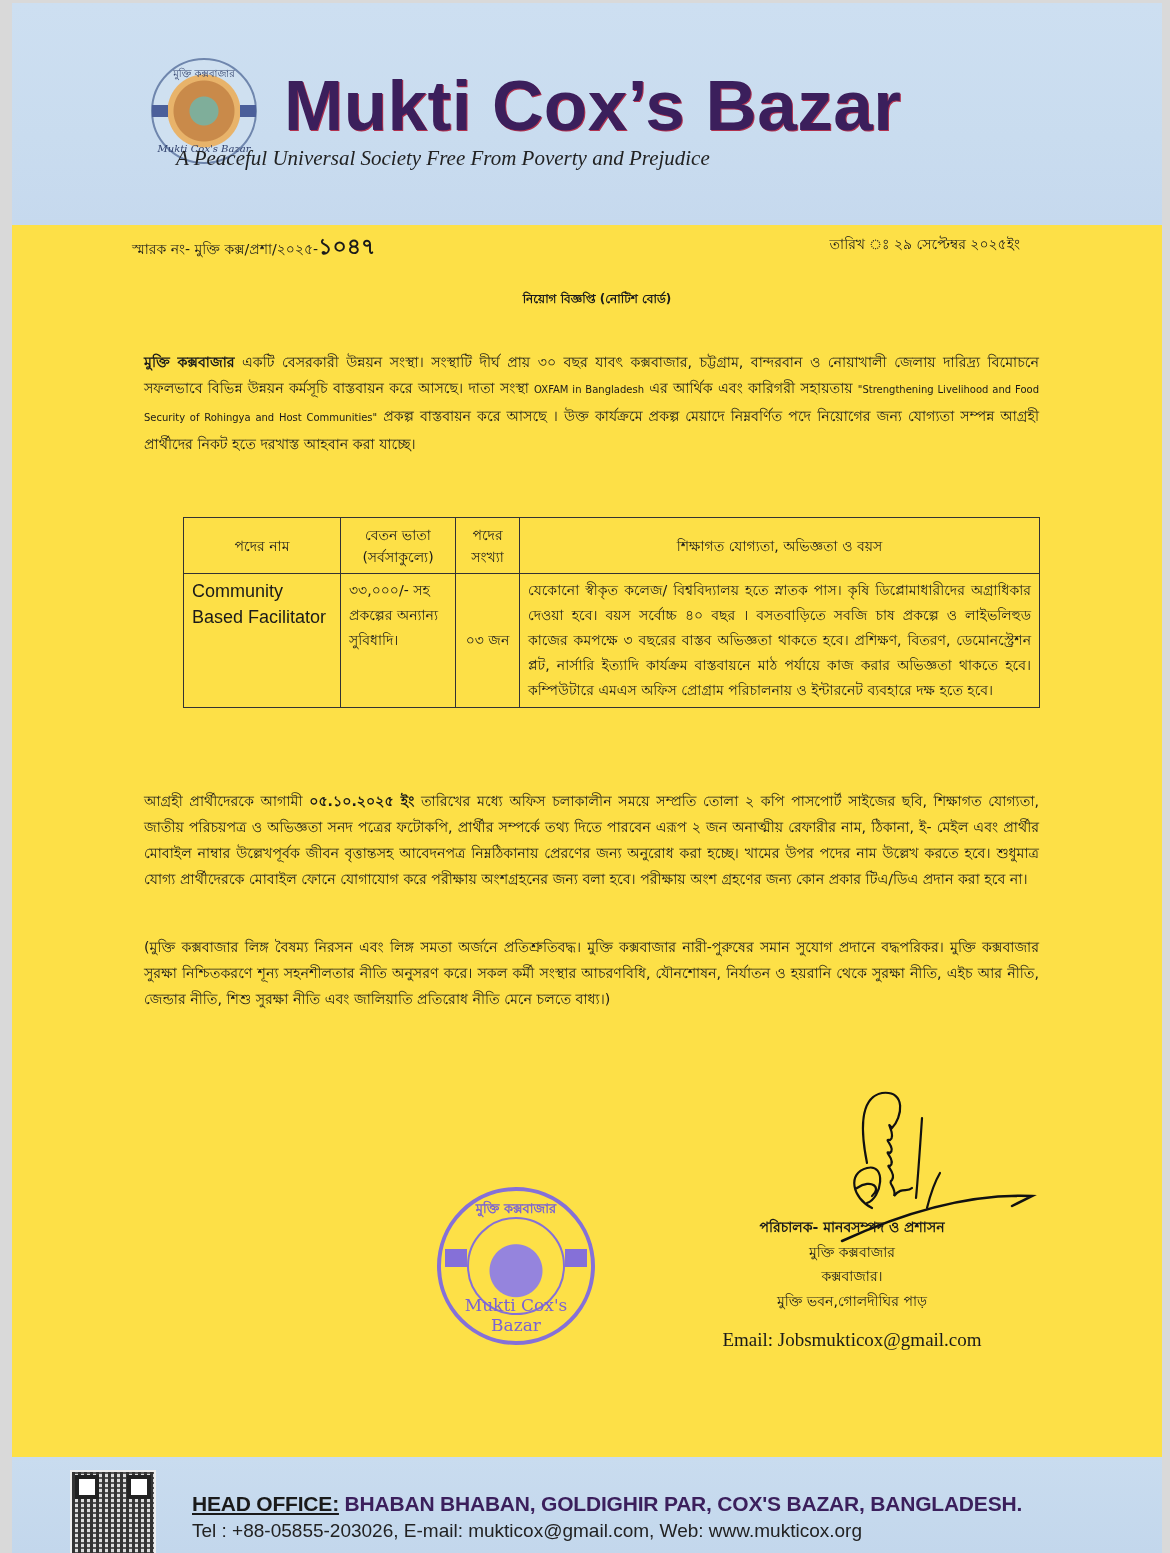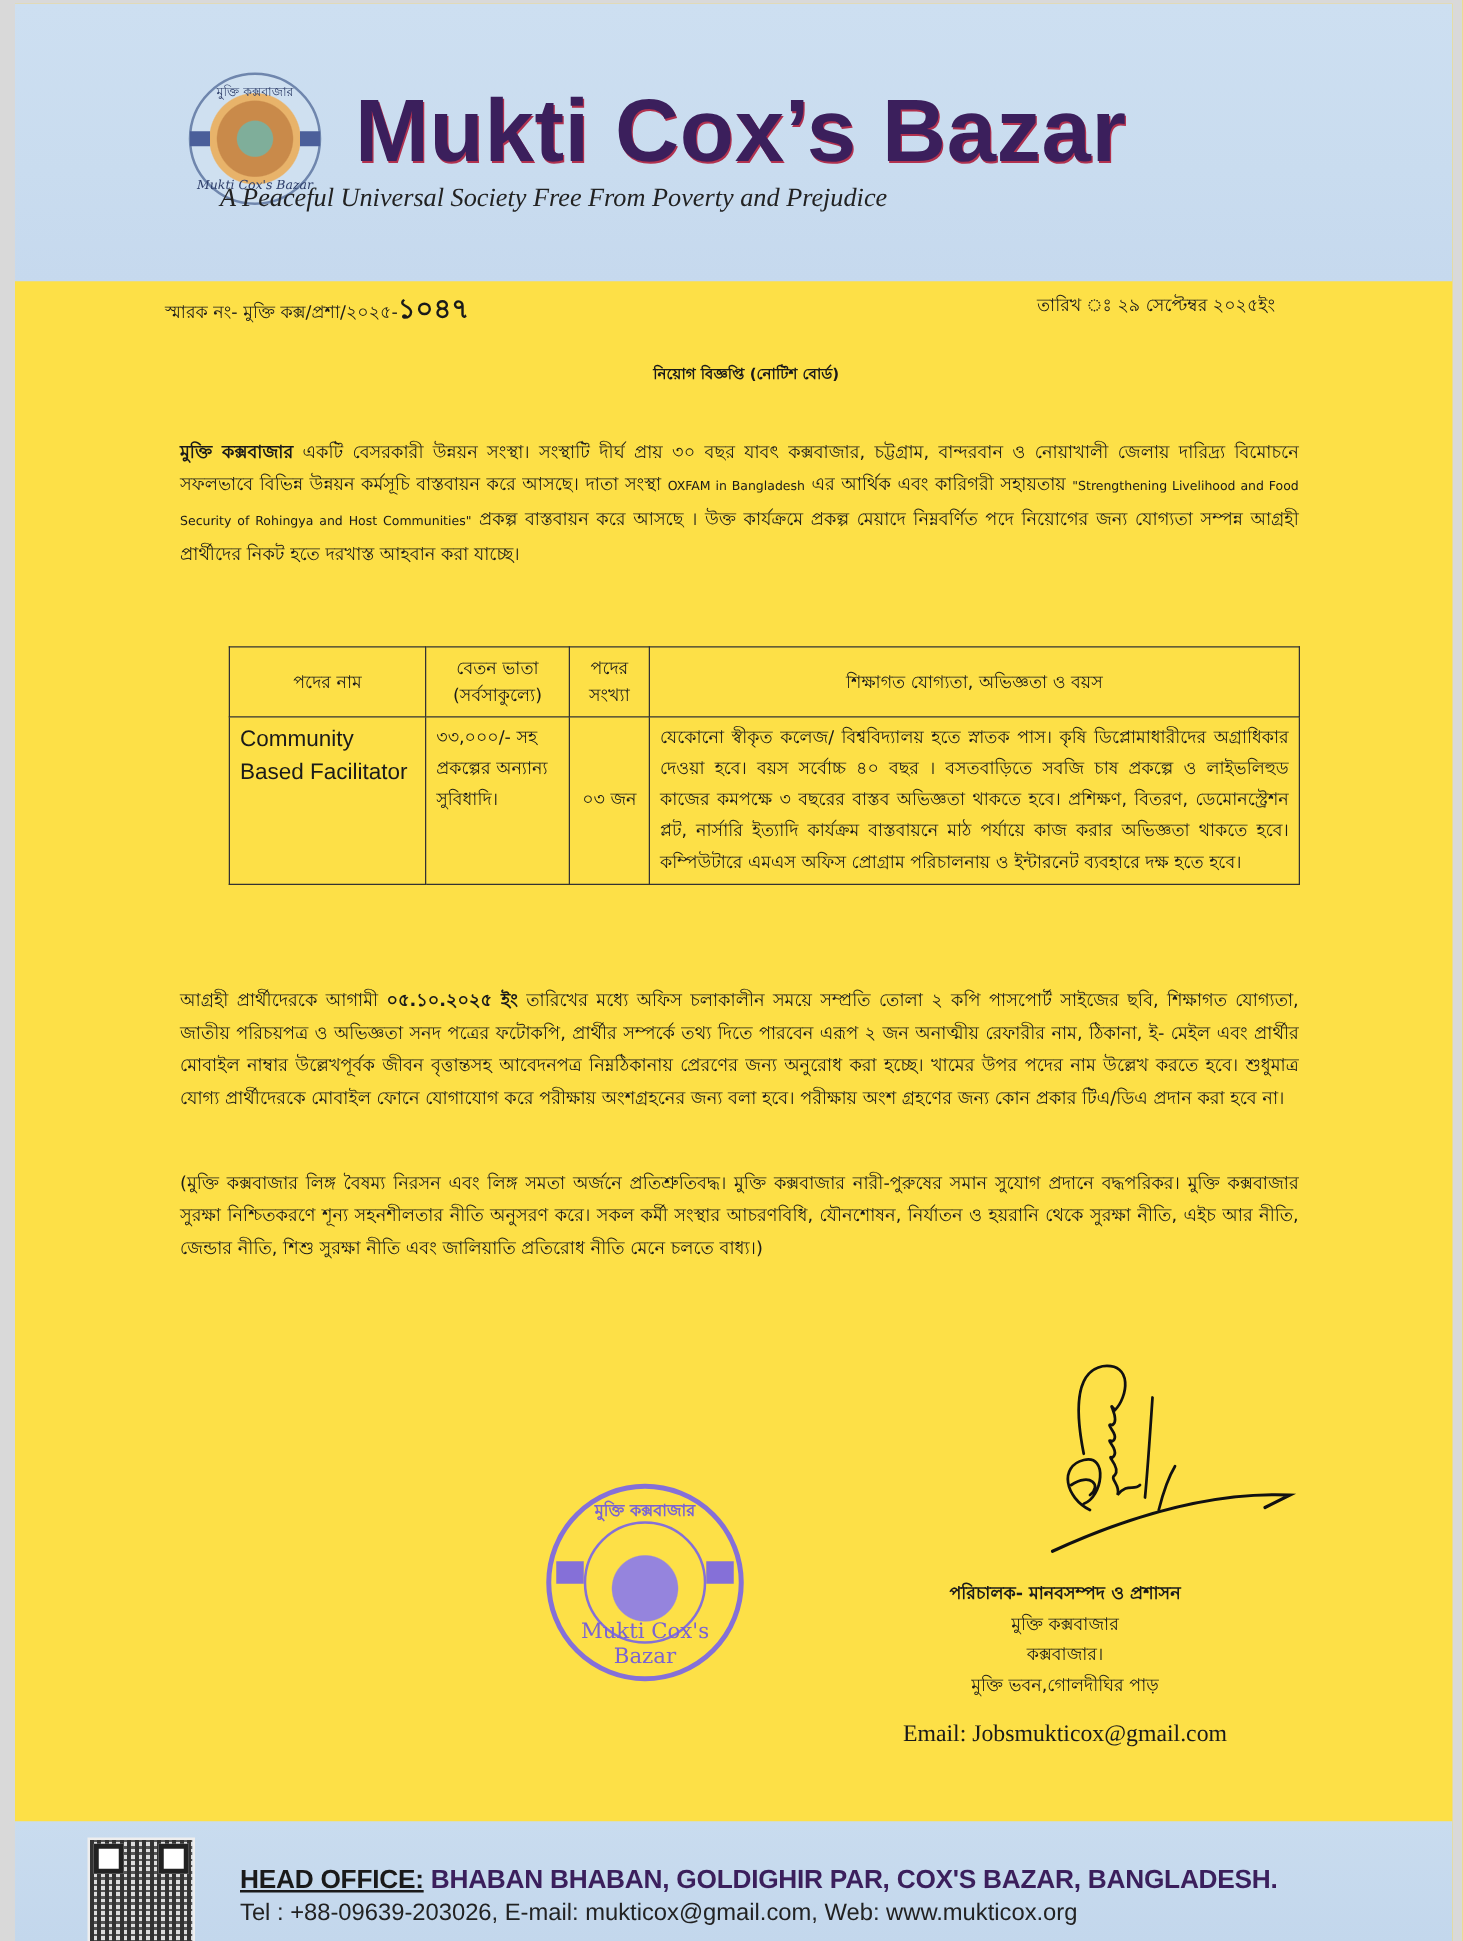--- a/index.html
+++ b/index.html
@@ -102,21 +102,21 @@
     position: absolute; left: 26px; top: 26px; width: 98px; height: 98px;
     border-radius: 50%; border: 2px solid #8570d8;
     background: radial-gradient(circle at 50% 55%, #9584dd 0 26px, transparent 27px);
   }
   .seal-top { position: absolute; top: 8px; left: 0; right: 0; text-align: center; font-size: 13px; font-weight: bold; }
   .seal-bot { position: absolute; bottom: 6px; left: 0; right: 0; text-align: center; font-size: 17px; font-family: "DejaVu Serif", serif; }
   .seal-band { position: absolute; top: 58px; width: 22px; height: 18px; background: #8570d8; }
   .seal-band.l { left: 4px; } .seal-band.r { right: 4px; }
 
   .sign-block {
-    position: absolute; left: 690px; top: 1260px; width: 300px; text-align: center;
+    position: absolute; left: 690px; top: 1212px; width: 300px; text-align: center;
     font-size: 14px; line-height: 24.5px;
   }
   .sign-block .desig { font-weight: bold; }
   .sign-block .email {
     font-family: "Liberation Serif", serif; font-size: 19px; margin-top: 15px; text-align: center;
   }
 
   .footer-band {
     position: absolute; left: 0; top: 1454px; width: 100%; height: 96px;
     background: linear-gradient(180deg, #c9dcef 0%, #c3d7ec 100%);
@@ -219,15 +219,15 @@
     <div>কক্সবাজার।</div>
     <div>মুক্তি ভবন,গোলদীঘির পাড়</div>
     <div class="email">Email: Jobsmukticox@gmail.com</div>
   </div>
 
   <div class="footer-band"></div>
   <div class="qr"></div>
   <div class="head-office">
     <span class="label">HEAD OFFICE:</span><span> BHABAN BHABAN, GOLDIGHIR PAR, COX'S BAZAR, BANGLADESH.</span>
   </div>
-  <div class="contact-line">Tel : +88-09639-203026, E-mail: mukticox@gmail.com, Web: www.mukticox.org</div>
+  <div class="contact-line">Tel : +88-05855-203026, E-mail: mukticox@gmail.com, Web: www.mukticox.org</div>
 
 </div>
 
 </body></html>

